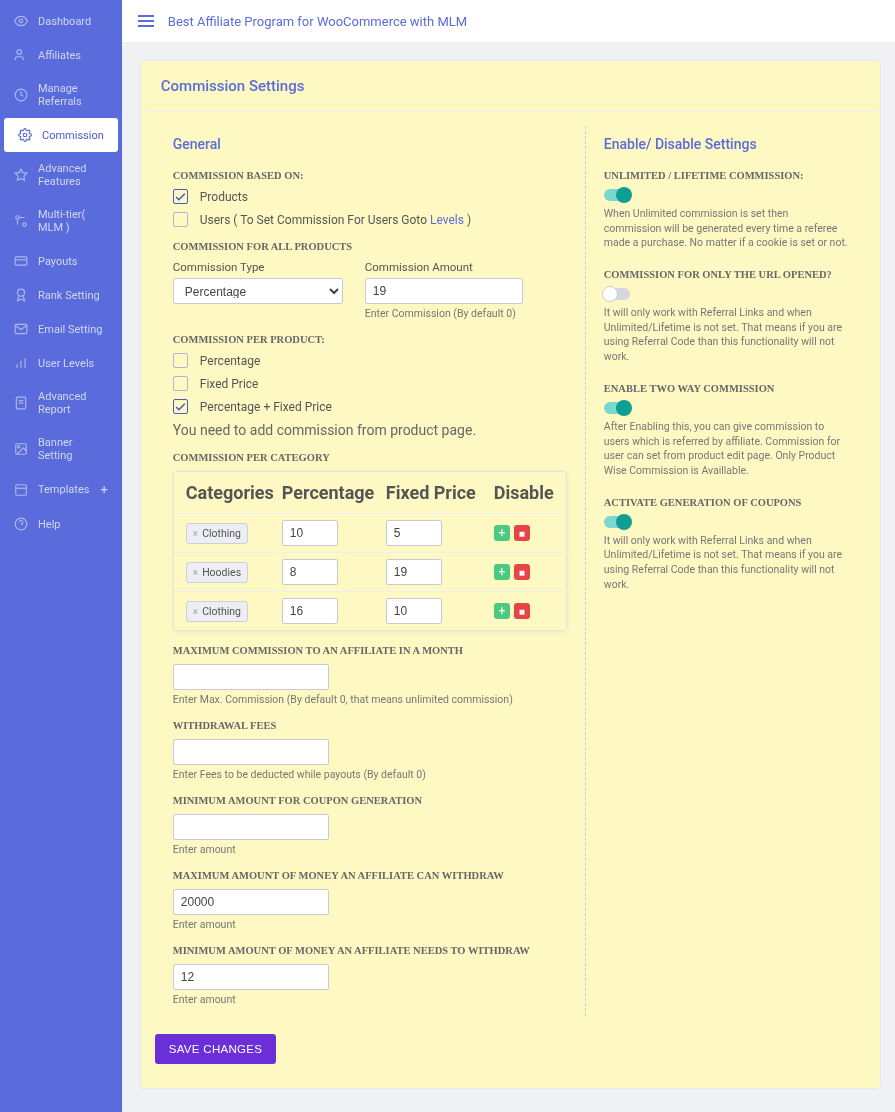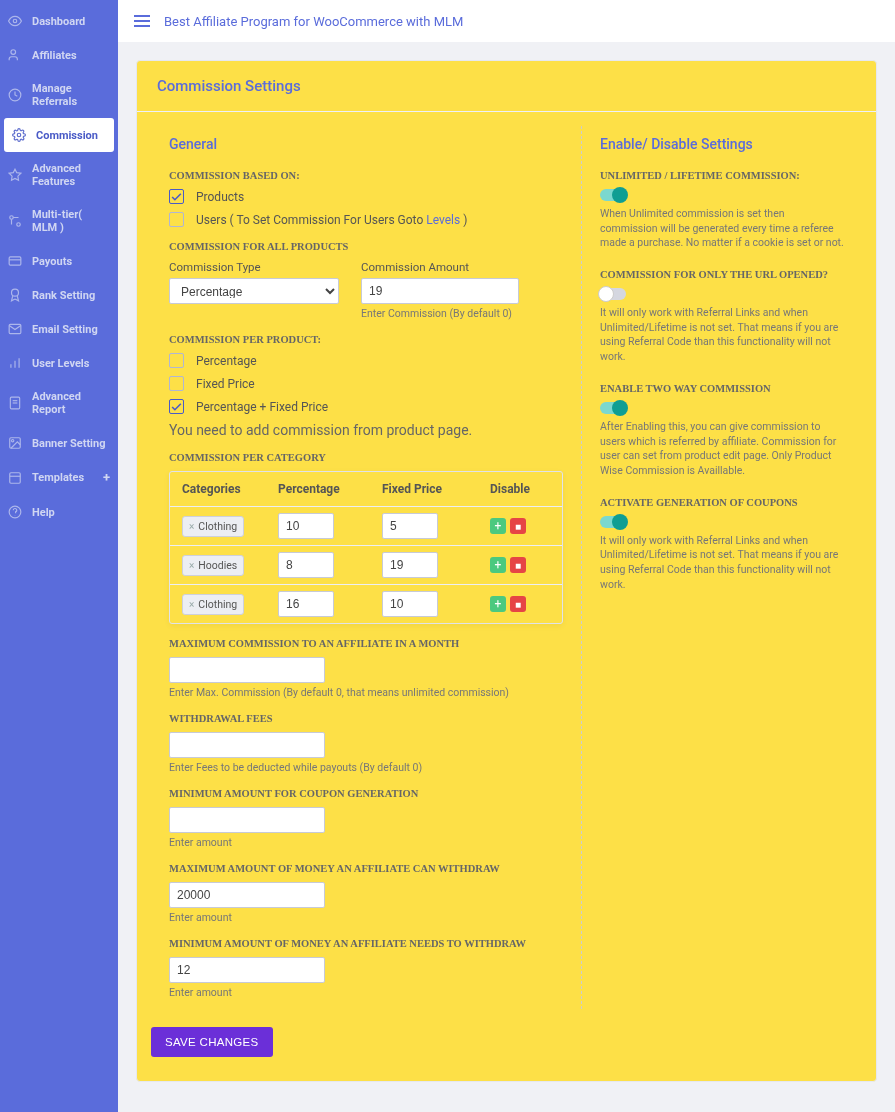--- a/index.html
+++ b/index.html
@@ -1,29 +1,29 @@
 <!DOCTYPE html>
 <html><head>
 <meta charset="utf-8">
 <style>
 * { box-sizing: border-box; margin: 0; padding: 0; }
 body { font-family: -apple-system, BlinkMacSystemFont, "Segoe UI", Roboto, Arial, sans-serif; font-size: 12px; color: #555; background: #f0f1f5; width: 895px; }
 .layout { display: flex; min-height: 1112px; }
 .sidebar { width: 150px; background: #5a6cdb; color: #d0d6f2; padding-top: 4px; }
-.sidebar-item { display: flex; align-items: center; gap: 10px; padding: 10px 8px; font-size: 11px; cursor: pointer; font-weight: bold; }
+.sidebar-item { display: flex; align-items: center; gap: 10px; padding: 10px 14px; font-size: 11px; cursor: pointer; }
 .sidebar-item.active { background: #fff; color: #4a5bc7; border-radius: 3px; margin: 0 4px; }
 .sidebar-item .icon { width: 14px; height: 14px; display: inline-flex; align-items: center; justify-content: center; opacity: .7; }
 .sidebar-item.active .icon { opacity: .9; }
 .sidebar-item .plus { margin-left: auto; font-size: 13px; }
 .main { flex: 1; }
 .topbar { height: 42px; background: #fff; display: flex; align-items: center; padding: 0 16px; gap: 14px; color: #5a6cdb; font-size: 13px; }
 .hamburger { width: 16px; height: 12px; display: flex; flex-direction: column; justify-content: space-between; cursor: pointer; }
 .hamburger span { height: 2px; background: #5a6cdb; }
 .content { padding: 18px; }
-.card { background: #fde047; border-radius: 4px; border: 1px solid #e6e8ef; padding: 0; }
+.card { background: #fef9c3; border-radius: 4px; border: 1px solid #e6e8ef; padding: 0; }
 .card-title { padding: 16px 20px; color: #5a6cdb; font-size: 15px; font-weight: 500; border-bottom: 1px solid #edf0fa; }
 .card-body { padding: 14px 14px 24px; }
 .cols { display: flex; gap: 0; }
 .col-left { flex: 1; padding: 10px 18px; border-right: 1px dashed #ccc; }
 .col-right { width: 280px; padding: 10px 18px; }
 .panel-head { color: #5a6cdb; font-size: 14px; font-weight: 500; margin-bottom: 18px; }
 .section-label { font-size: 10.5px; font-weight: 700; color: #666; margin: 14px 0 8px; font-family: Liberation Serif, serif; }
 .chk-row { display: flex; align-items: center; gap: 12px; margin: 8px 0; font-size: 12px; }
 .checkbox { width: 15px; height: 15px; border: 1.5px solid #b0b6d3; border-radius: 2px; display: inline-flex; align-items: center; justify-content: center; cursor: pointer; }
 .checkbox.checked { border-color: #4a5bc7; color: #4a5bc7; }
@@ -31,21 +31,21 @@
 .row2 { display: flex; gap: 22px; margin-top: 6px; }
 .field { display: flex; flex-direction: column; }
 .field-label { font-size: 11.5px; color: #555; margin-bottom: 4px; }
 select, input[type=text] { border: 1px solid #c7cad6; border-radius: 2px; padding: 5px 7px; font-size: 12px; background: #fff; color: #444; }
 select { width: 170px; height: 26px; }
 .amt { width: 158px; }
 .hint { font-size: 10.5px; color: #777; margin-top: 3px; }
 .note { font-size: 14px; color: #666; margin: 8px 0 10px; }
 .cat-table { border: 1px solid #e0e2ea; border-radius: 3px; box-shadow: 0 2px 6px rgba(0,0,0,.05); overflow: hidden; }
 .cat-table .hdr, .cat-table .row { display: flex; align-items: center; }
-.cat-table .hdr { font-weight: 700; font-size: 12px; padding: 10px 12px; }
+.cat-table .hdr { font-weight: 700; font-size: 18px; padding: 10px 12px; }
 .cat-table .row { padding: 6px 12px; border-top: 1px solid #eceef5; }
 .c1 { width: 96px; }
 .c2 { width: 104px; }
 .c3 { width: 108px; }
 .c4 { width: 60px; display: flex; gap: 4px; justify-content: flex-start; }
 .tag { display: inline-flex; align-items: center; gap: 4px; background: #eceef3; border: 1px solid #cdd0dc; border-radius: 3px; padding: 3px 6px; font-size: 10.5px; color: #555; }
 .tag .x { color: #9aa; font-size: 10px; }
 .ci { width: 56px; }
 .btn-sm { width: 16px; height: 16px; border-radius: 3px; display: inline-flex; align-items: center; justify-content: center; color: #fff; font-size: 12px; cursor: pointer; }
 .btn-add { background: #4bc97f; }

